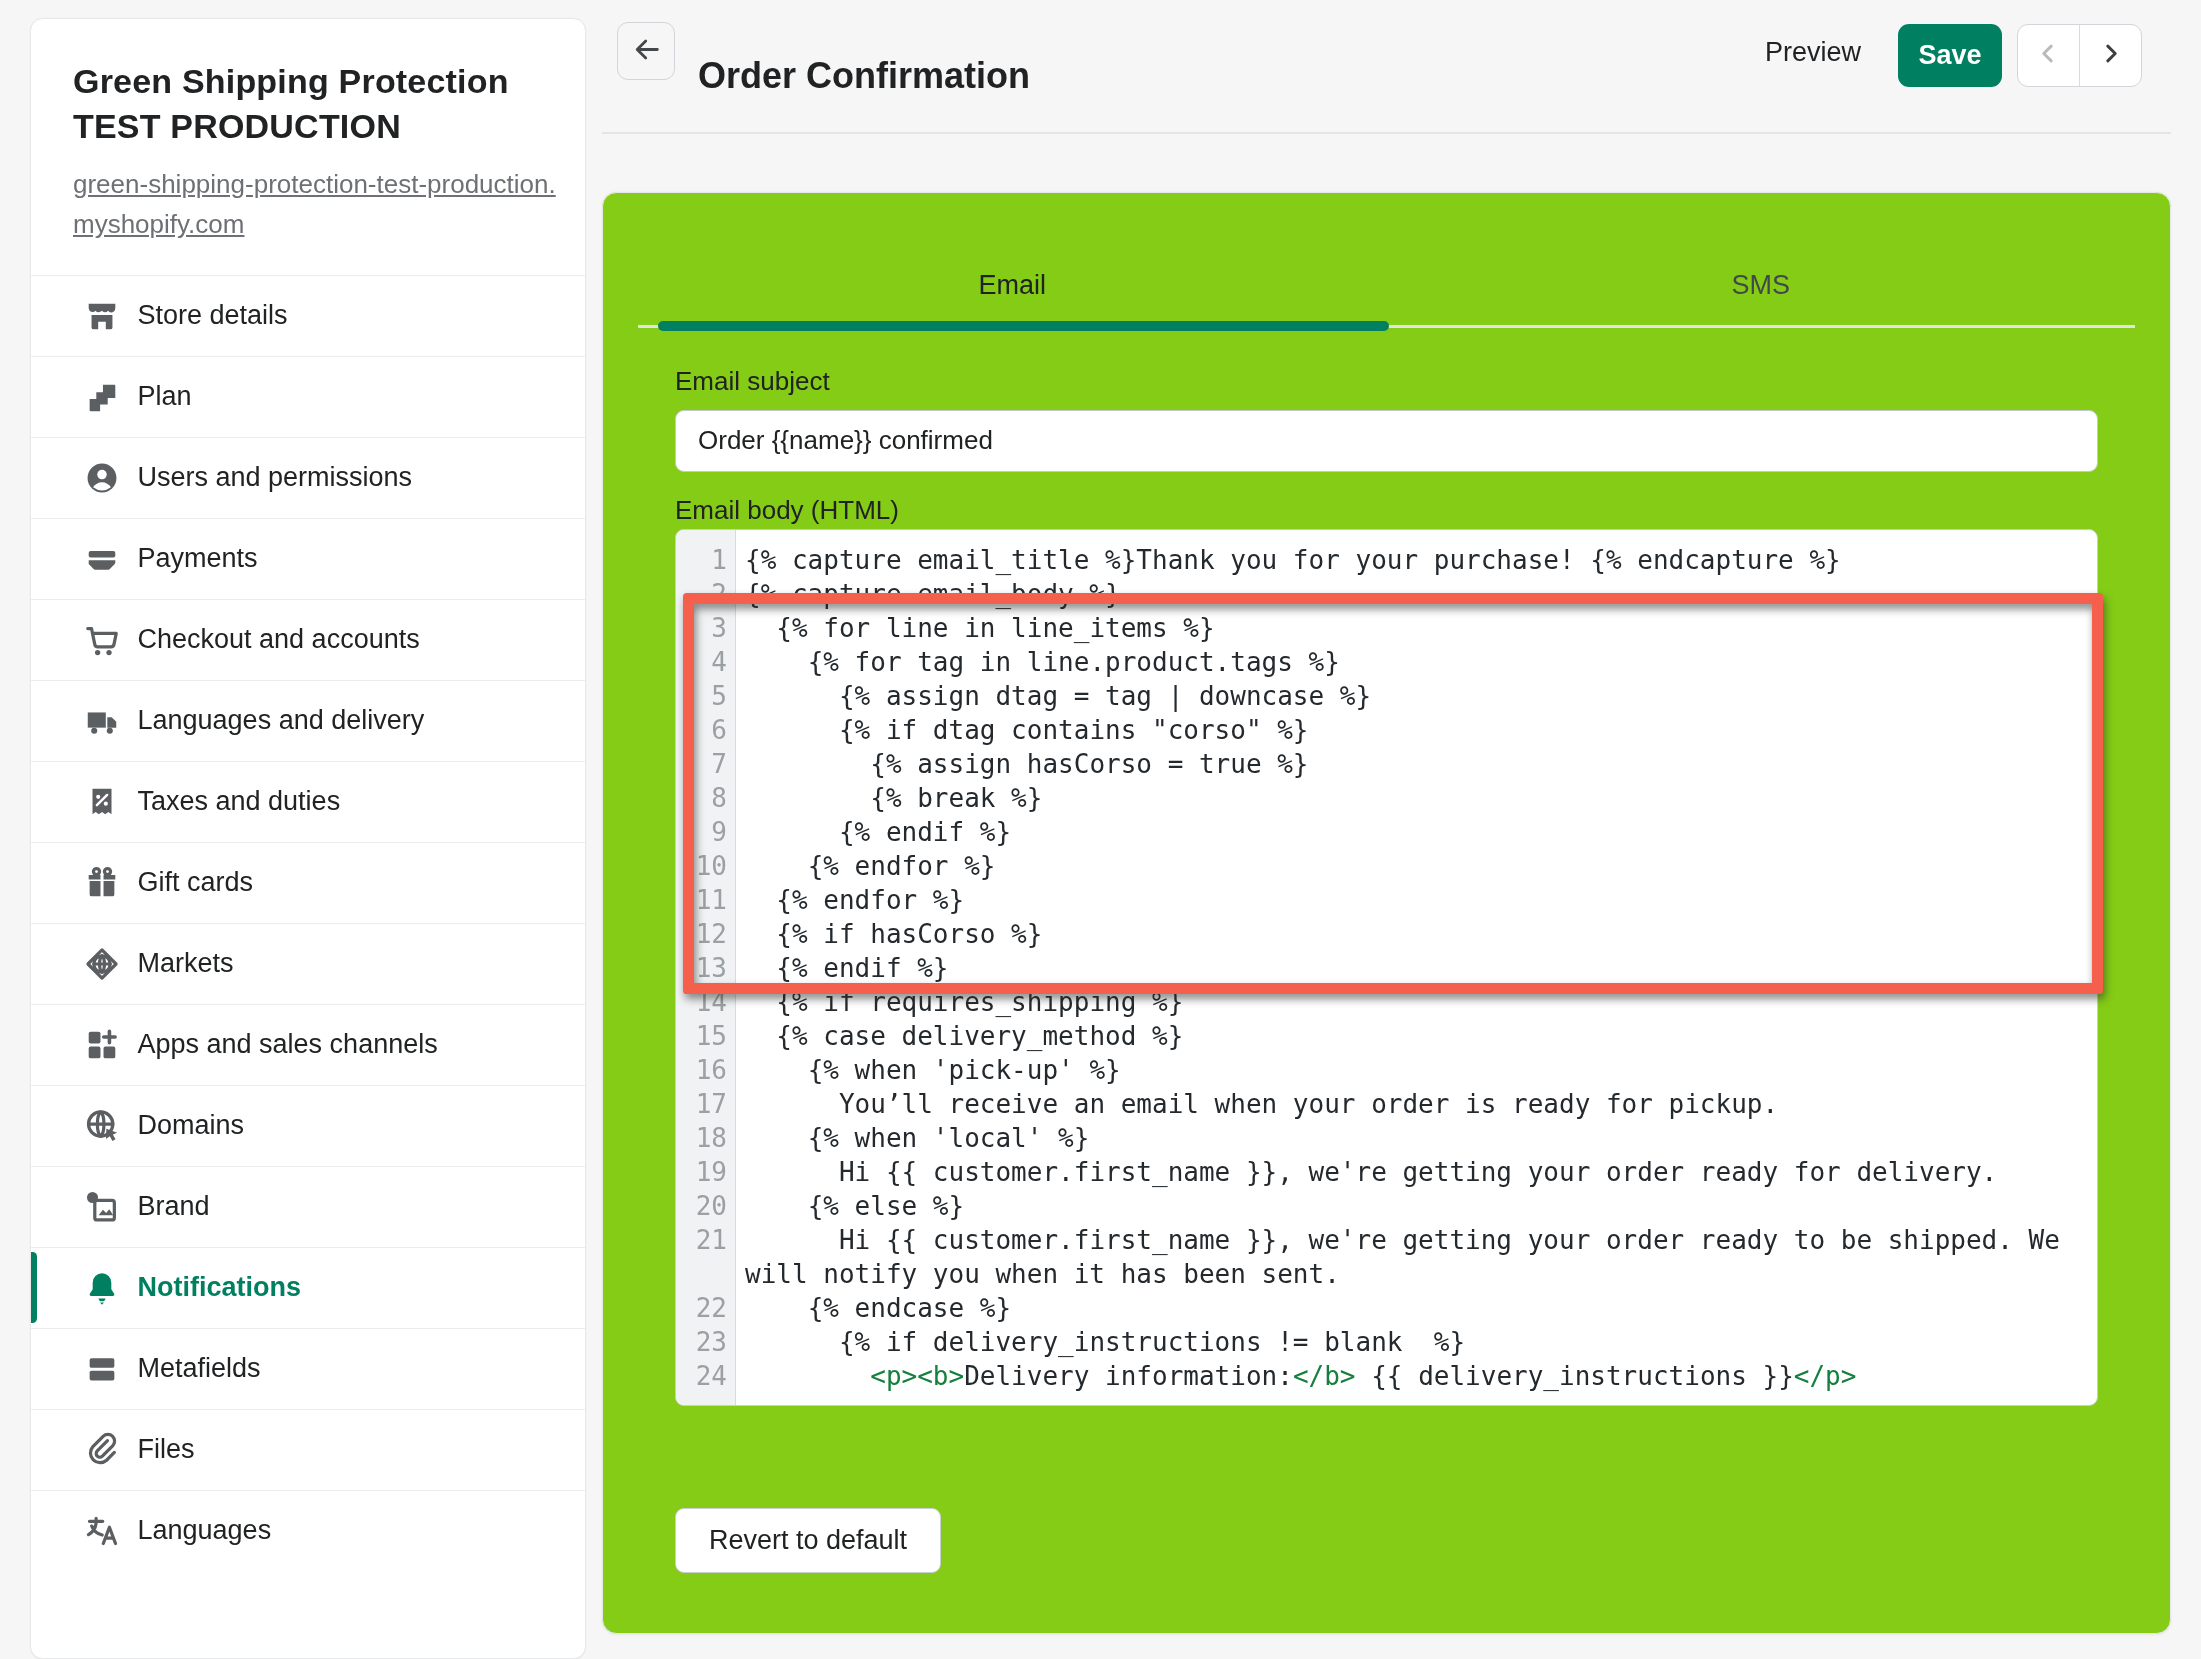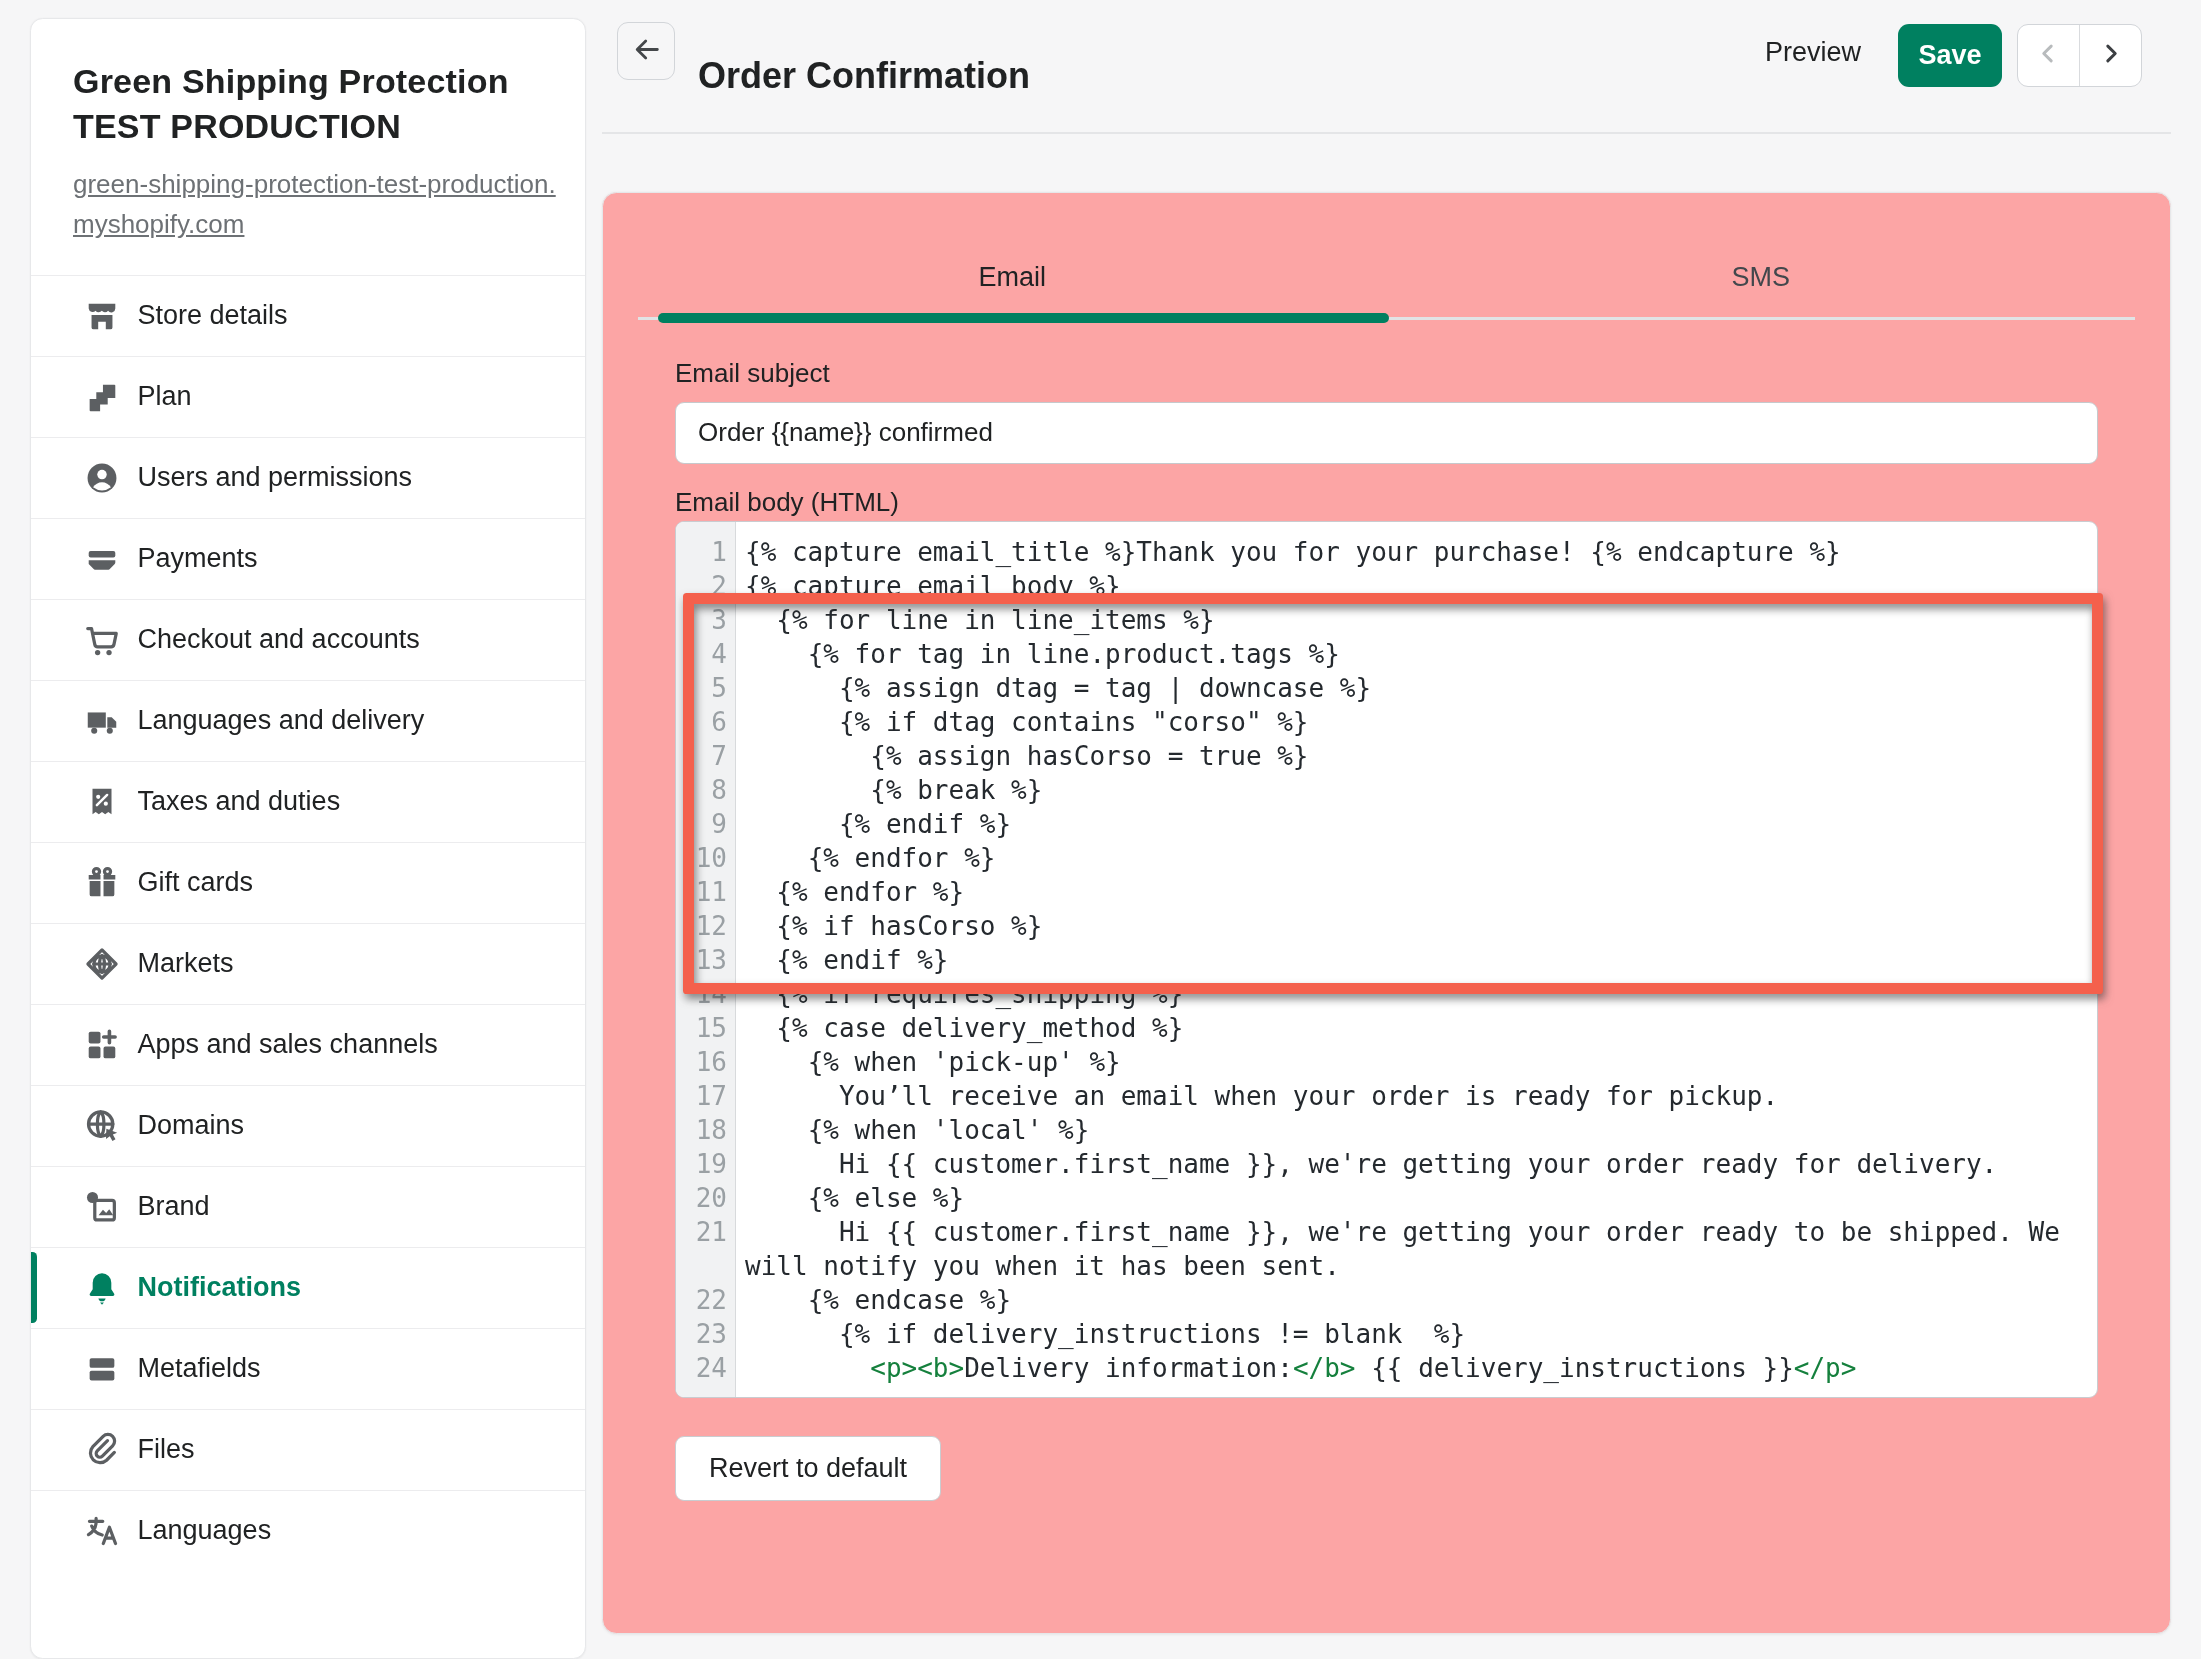--- a/index.html
+++ b/index.html
@@ -52,22 +52,22 @@
     background:#fff;border:1.8px solid #d2d5d9;border-radius:11px;display:flex;overflow:hidden}
   .pager-btn{flex:1;display:flex;align-items:center;justify-content:center;
     background:none;border:none;cursor:pointer}
   .pager-btn + .pager-btn{border-left:1.8px solid #d9dbde}
   .pager-btn svg{width:27px;height:27px}
   .pager-btn.prev{color:#b8bbbd}
   .pager-btn.next{color:#3d4043}
   .header-divider{position:absolute;left:602px;top:132px;width:1569px;height:1.8px;background:#e4e5e7}
   
   .card{position:absolute;left:602px;top:192px;width:1569px;height:1442px;
-    background:#fca5a5;border:0.9px solid #e6e7e9;border-radius:14.5px;
-    box-shadow:0 0.9px 2.7px rgba(0,0,0,.06);padding:0 72px}
+    background:#84cc16;border:0.9px solid #e6e7e9;border-radius:14.5px;
+    box-shadow:0 0.9px 2.7px rgba(0,0,0,.06);padding:8px 72px}
   .tabs{position:relative;height:132px;margin:0 -37px}
   .tab{position:absolute;top:69px;width:50%;text-align:center;font-size:27px;cursor:pointer}
   .tab-email{left:0;color:#202223}
   .tab-sms{left:50%;color:#42474c}
   .tab-track{position:absolute;top:124px;left:0;right:0;height:2.7px;background:#e1e3e5}
   .tab-active-bar{position:absolute;top:120px;left:20px;width:731px;height:10px;
     border-radius:5.4px;background:var(--accent)}
   .form-label{font-size:26px;line-height:31px;color:#202223}
   .subject-label{margin-top:33px}
   .subject-input{display:block;margin-top:12.7px;width:100%;height:62px;
@@ -84,21 +84,21 @@
     font-family:"DejaVu Sans Mono",monospace;font-size:26px;line-height:34px;color:#9aa0a4}
   .row-code{flex:1;font-family:"DejaVu Sans Mono",monospace;font-size:26px;line-height:34px;
     color:#24292e;white-space:pre-wrap;padding-left:9px;padding-right:1.8px}
   .row-code .tag{color:var(--tag)}
   
   .red-box{position:absolute;left:683px;top:593px;width:1420px;height:401px;
     border:11.8px solid var(--annotation);border-radius:3.6px;
     filter:drop-shadow(2.7px 5.4px 4.5px rgba(40,40,40,.55));
     pointer-events:none;z-index:5}
   
-  .revert-btn{margin-top:38px;height:65px;padding:0 33px;background:#fff;
+  .revert-btn{margin-top:102px;height:65px;padding:0 33px;background:#fff;
     border:1.8px solid #c9ccd0;border-radius:9px;font-size:27px;color:#202223;
     font-family:inherit;cursor:pointer}
 </style>
 </head>
 <body>
 
 <aside class="sidebar">
   <div class="store-head">
     <div class="store-name">Green Shipping Protection TEST PRODUCTION</div>
     <a class="store-link">green-shipping-protection-test-production.myshopify.com</a>

